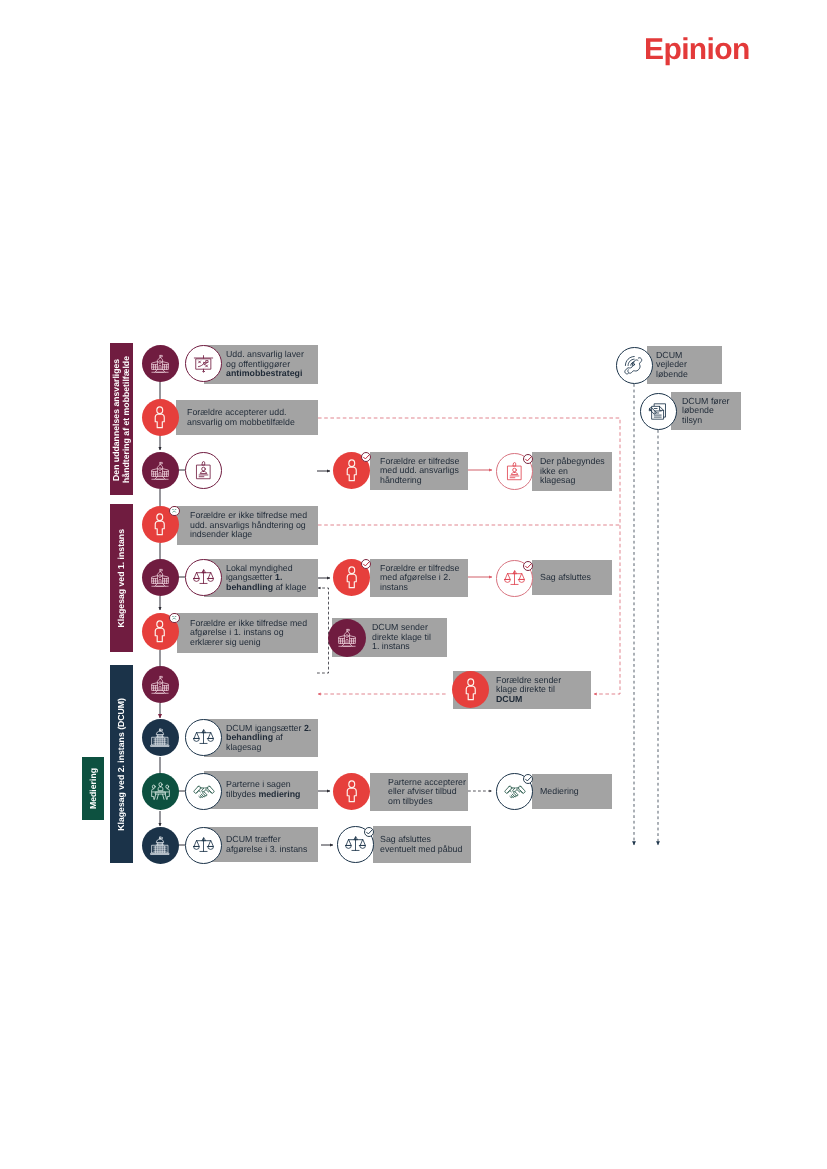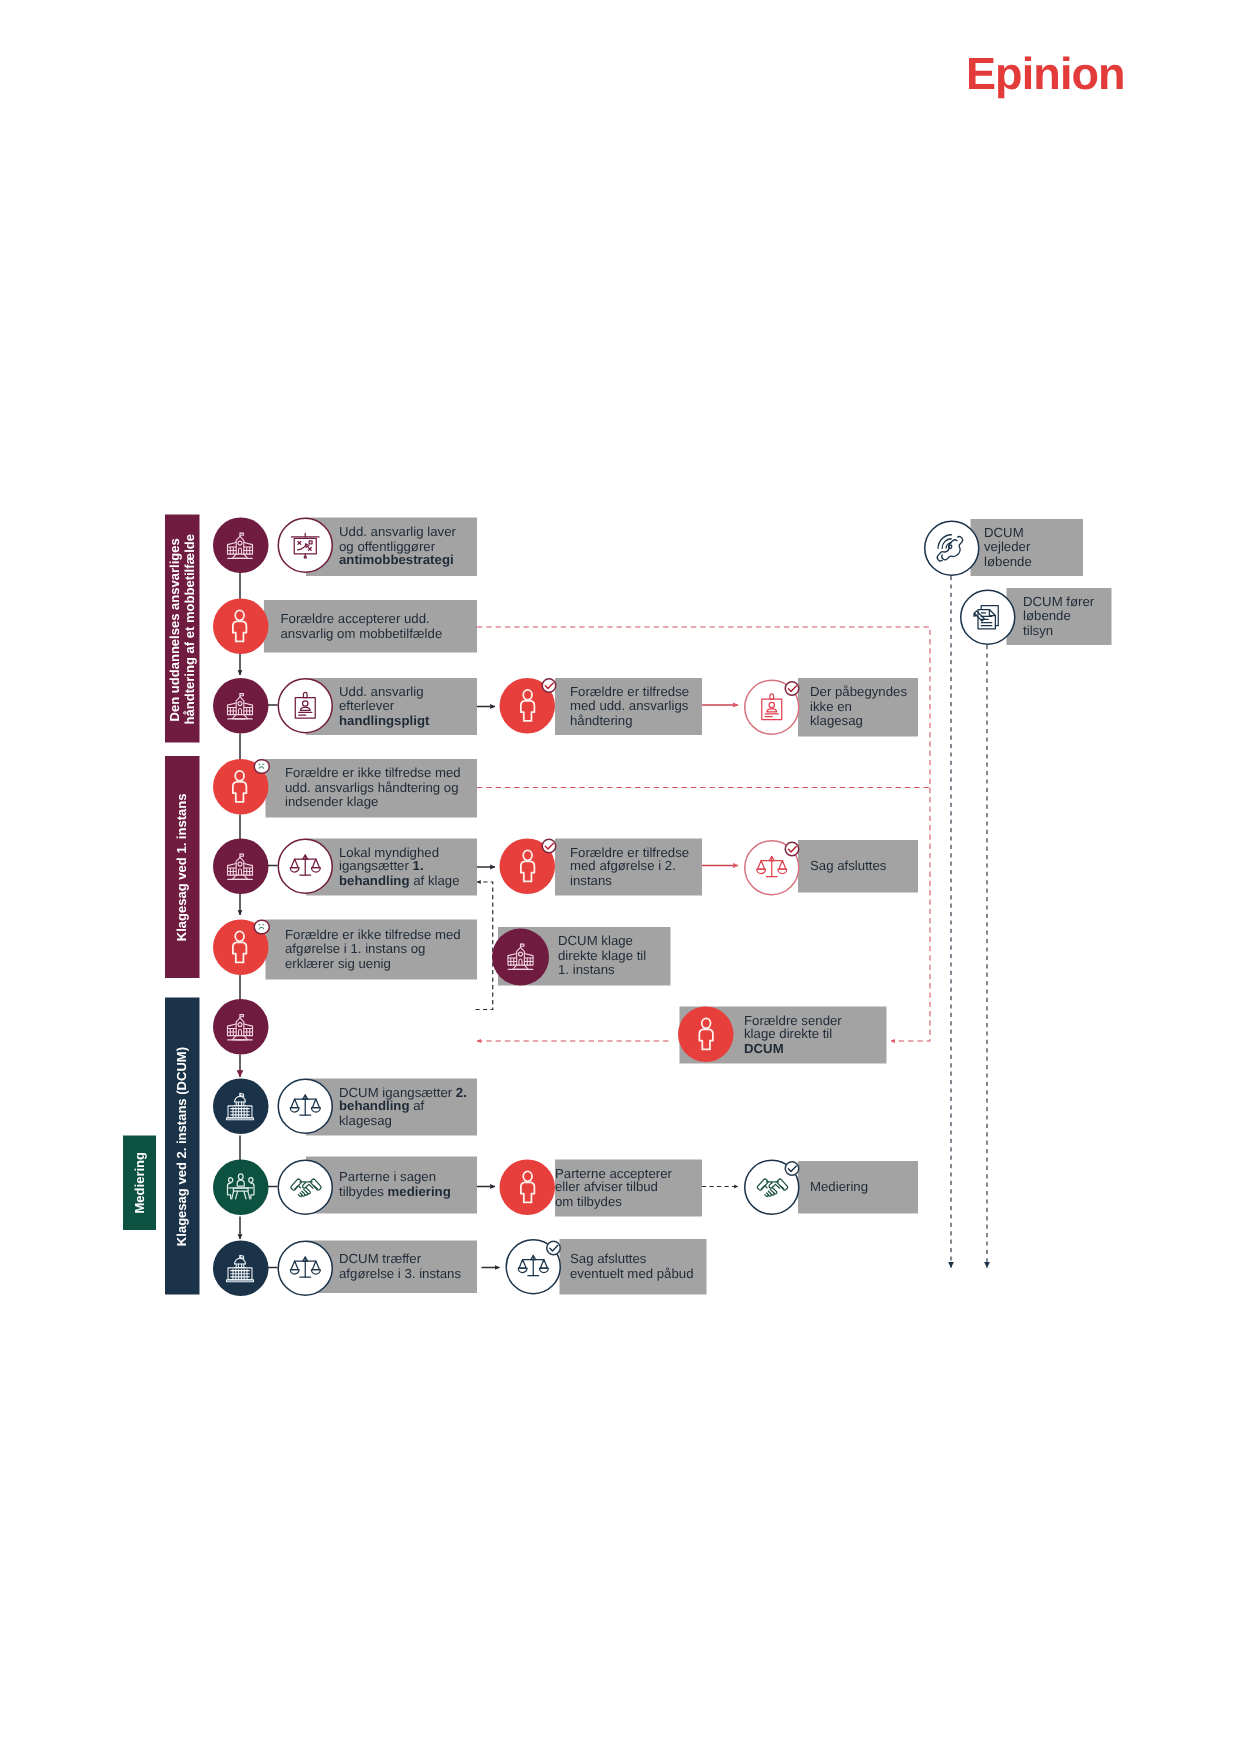--- a/index.html
+++ b/index.html
@@ -263,27 +263,20 @@
       <div>Forældre accepterer udd.</div>
       <div>ansvarlig om mobbetilfælde</div>
     </div>
   </div>
   <div class="circ solid" style="left:141.5px;top:399px;width:37px;height:37px;background:#e63f3c;">
     <svg class="iconsvg" viewBox="0 0 24 24" fill="none" stroke="#fdf2ec" stroke-width="1.2" stroke-linecap="round" stroke-linejoin="round" style="width:23.5px;height:23.5px;">
         <use href="#ic-person"></use>
       </svg>
   </div>
 
-  <div class="box" style="left:204px;top:452px;width:114px;height:38px;">
-    <div class="txt" style="padding-left:22px;">
-      <div>Udd. ansvarlig</div>
-      <div>efterlever</div>
-      <div style="font-weight:bold">handlingspligt</div>
-    </div>
-  </div>
   <div class="circ solid" style="left:141.5px;top:452px;width:37px;height:37px;background:#701c40;">
     <svg class="iconsvg" viewBox="0 0 24 24" fill="none" stroke="#f2d7e1" stroke-width="0.8" stroke-linecap="round" stroke-linejoin="round" style="width:22px;height:22px;">
         <use href="#ic-school"></use>
       </svg>
   </div>
   <div class="circ outline" style="left:185px;top:452px;width:37px;height:37px;border-color:#701c40;">
     <svg class="iconsvg" viewBox="0 0 24 24" fill="none" stroke="#701c40" stroke-width="0.95" stroke-linecap="round" stroke-linejoin="round" style="width:21px;height:21px;">
         <use href="#ic-idbadge"></use>
       </svg>
   </div>
@@ -407,21 +400,21 @@
       </svg>
     <div class="badge" style="right:-1px;top:-0.5px;width:10.5px;height:10.5px;border:0.8px solid #7b2740;">
       <svg viewBox="0 0 24 24" fill="none" stroke="#2e7d6c" stroke-width="1.9" stroke-linecap="round" stroke-linejoin="round" style="width:9px;height:9px;">
           <use href="#ic-sad"></use>
         </svg>
     </div>
   </div>
 
   <div class="box" style="left:332px;top:618px;width:115px;height:39px;">
     <div class="txt" style="padding-left:40px;">
-      <div>DCUM klage</div>
+      <div>DCUM sender</div>
       <div>direkte klage til</div>
       <div>1. instans</div>
     </div>
   </div>
   <div class="circ solid" style="left:328px;top:619px;width:38px;height:38px;background:#701c40;">
     <svg class="iconsvg" viewBox="0 0 24 24" fill="none" stroke="#f2d7e1" stroke-width="0.8" stroke-linecap="round" stroke-linejoin="round" style="width:22px;height:22px;">
         <use href="#ic-school"></use>
       </svg>
   </div>
 
@@ -473,21 +466,21 @@
         <use href="#ic-meeting"></use>
       </svg>
   </div>
   <div class="circ outline" style="left:185px;top:773px;width:37px;height:37px;border-color:#1b3349;">
     <svg class="iconsvg" viewBox="0 0 24 24" fill="none" stroke="#1b4f3f" stroke-width="0.9" stroke-linecap="round" stroke-linejoin="round" style="width:22px;height:22px;">
         <use href="#ic-handshake"></use>
       </svg>
   </div>
 
   <div class="box" style="left:370px;top:773px;width:98px;height:38px;">
-    <div class="txt" style="padding-left:0;">
+    <div class="txt" style="padding-left:18px;">
       <div>Parterne accepterer</div>
       <div>eller afviser tilbud</div>
       <div>om tilbydes</div>
     </div>
   </div>
   <div class="circ solid" style="left:333px;top:773px;width:37px;height:37px;background:#e63f3c;">
     <svg class="iconsvg" viewBox="0 0 24 24" fill="none" stroke="#fdf2ec" stroke-width="1.2" stroke-linecap="round" stroke-linejoin="round" style="width:23.5px;height:23.5px;">
         <use href="#ic-person"></use>
       </svg>
   </div>

